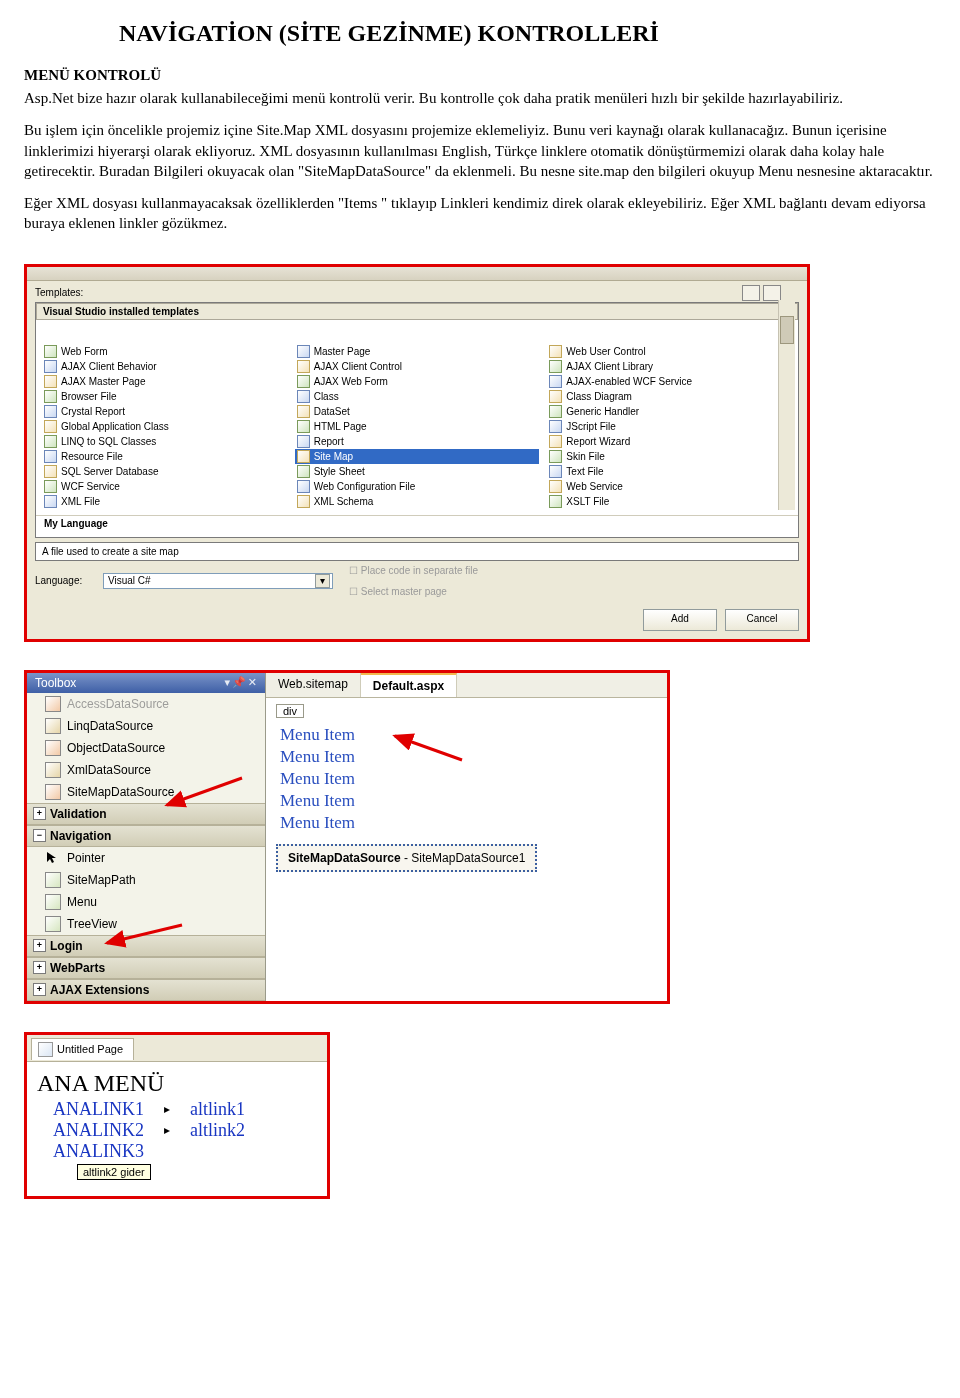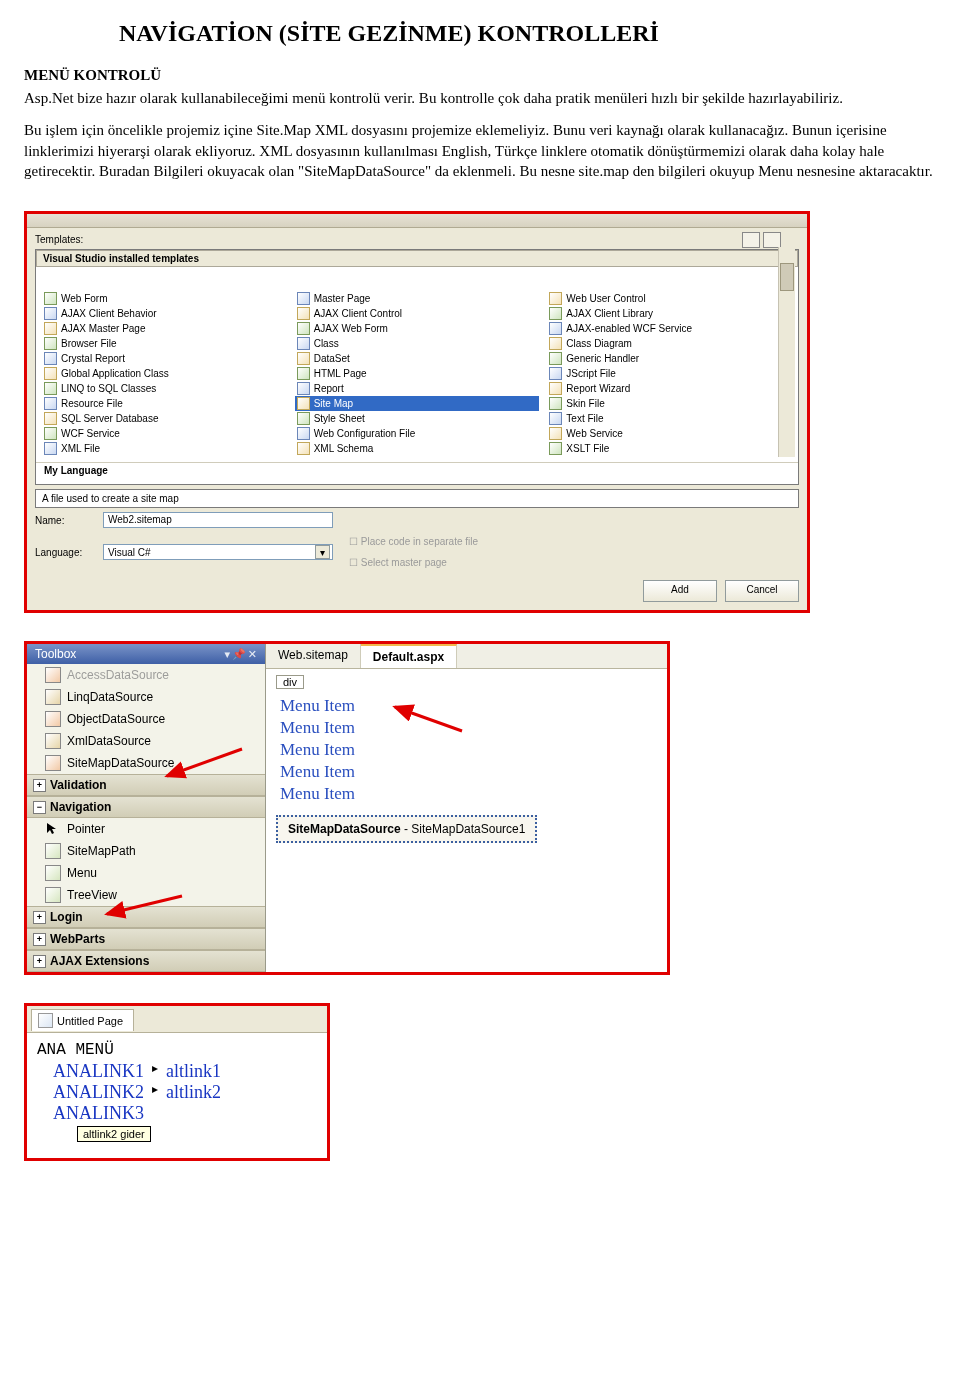--- a/index.html
+++ b/index.html
@@ -163,35 +163,36 @@
     border:3px solid #e00000;
     width:300px;
     margin:0 0 24px 0;
     font-family:Tahoma,sans-serif;
     background:#fff;
   }
   .ss3 .tabbar { background:#ece9d8; border-bottom:1px solid #b6b199; padding:3px 0 0 4px;}
   .ss3 .tab3 { display:inline-flex; align-items:center; gap:4px; border:1px solid #b6b199; border-bottom:none; background:#fff; padding:3px 10px 3px 6px; font-size:11px;}
   .ss3 .tab3 .pgicon{width:13px;height:13px;border:1px solid #999;background:linear-gradient(135deg,#fff,#dbe6f4);}
   .ss3 .content { padding:6px 10px 16px 10px;}
-  .ss3 .ana { font-family:Liberation Mono, monospace; font-size:16px; color:#000; margin:2px 0 2px 0;}
-  .ss3 .link-row { font-family:"Times New Roman",serif; font-size:18px; color:#1936c2; padding-left:16px; display:flex; gap:8px;}
+  .ss3 .ana { font-family:Liberation Serif, serif; font-size:24px; color:#000; margin:2px 0 2px 0;}
+  .ss3 .link-row { font-family:"Times New Roman",serif; font-size:18px; color:#1936c2; padding-left:16px; display:flex; align-items:center; gap:20px;}
   .ss3 .chev { font-size:12px; color:#000;}
   .ss3 .sub { color:#1936c2;}
   .ss3 .tooltip { display:inline-block; background:#ffffe1; border:1px solid #000; font-size:11px; padding:1px 5px; margin-left:40px; color:#000;}
 
 </style>
 </head>
 <body>
 <div class="page">
 
 <h1>NAVİGATİON (SİTE GEZİNME) KONTROLLERİ</h1>
 <h2>MENÜ KONTROLÜ</h2>
 <p>Asp.Net bize hazır olarak kullanabileceğimi menü kontrolü verir. Bu kontrolle çok daha pratik menüleri hızlı bir şekilde hazırlayabiliriz.</p>
 <p>Bu işlem için öncelikle projemiz içine Site.Map  XML dosyasını projemize eklemeliyiz. Bunu veri kaynağı olarak kullanacağız. Bunun içerisine linklerimizi hiyerarşi olarak ekliyoruz. XML dosyasının kullanılması English, Türkçe linklere otomatik dönüştürmemizi olarak daha kolay hale getirecektir. Buradan Bilgileri okuyacak olan "SiteMapDataSource" da eklenmeli. Bu nesne site.map den bilgileri okuyup Menu nesnesine aktaracaktır.</p>
+<p>Eğer XML dosyası kullanmayacaksak özelliklerden "Items " tıklayıp Linkleri kendimiz direk olarak ekleyebiliriz. Eğer XML bağlantı devam ediyorsa buraya eklenen linkler gözükmez.</p>
 
 <div class="ss1" style="position:relative;">
   <div class="title-bar"></div>
   <div class="tmpl-label">Templates:</div>
   <div style="position:absolute; right:26px; top:18px; display:flex; gap:3px;">
     <span class="icon-btn"></span>
     <span class="icon-btn"></span>
   </div>
   <div class="panel">
     <div class="panel-head">Visual Studio installed templates</div>
@@ -334,24 +335,20 @@
               <span>XSLT File</span>
             </div>
           </div>
         </div>
     <div class="mytmpl">My Language</div>
   </div>
   <div class="scrollbar">
         <div class="thumb"></div>
       </div>
   <div class="desc">A file used to create a site map</div>
-  <div class="row">
-    <label>Name:</label>
-    <div class="textbox">Web2.sitemap</div>
-  </div>
   <div class="row">
     <label>Language:</label>
     <div class="select">
       <span>Visual C#</span>
       <span class="arrow">▾</span>
     </div>
     <div class="check-row">
       <span>Place code in separate file</span>
       <span>Select master page</span>
     </div>

